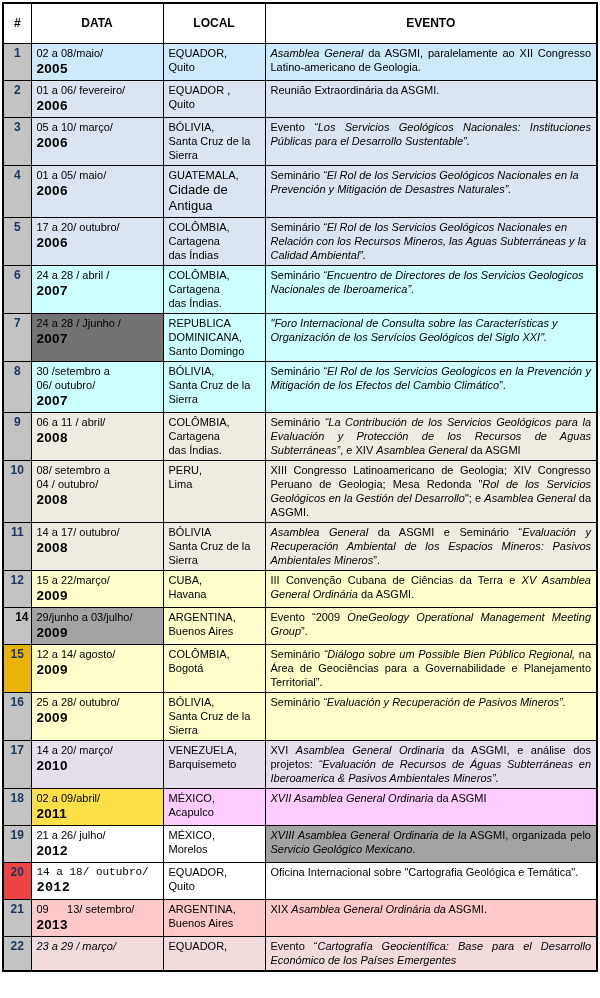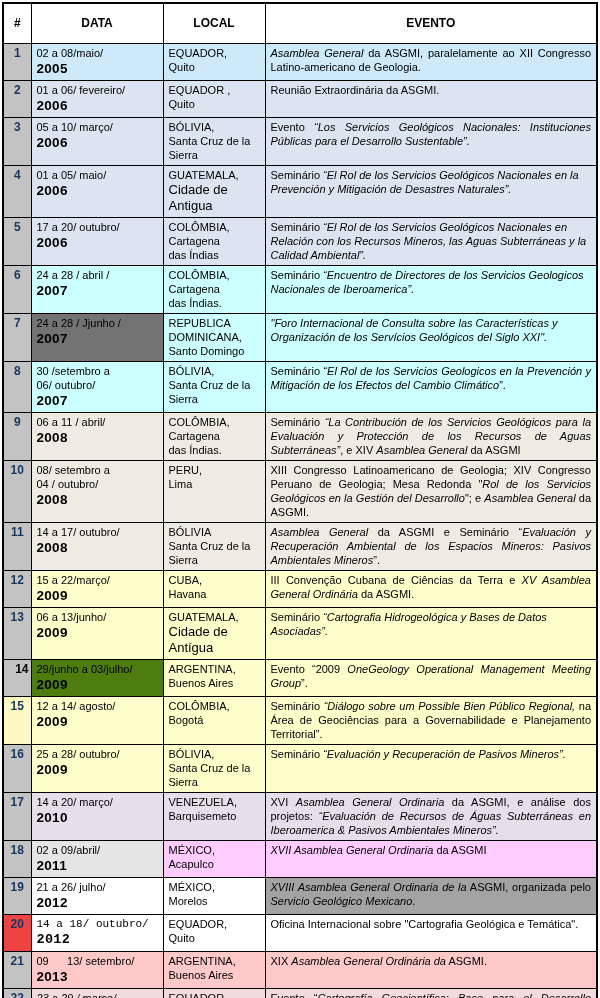--- a/index.html
+++ b/index.html
@@ -189,46 +189,33 @@
             <div class="date-top">15 a 22/março/</div>
             <div class="year">2009</div>
           </td>
           <td class="local" style="background: rgb(255, 255, 204);">
             <div>CUBA,</div>
             <div>Havana</div>
           </td>
           <td class="event just" style="background: rgb(255, 255, 204);"><span>III Convenção Cubana de Ciências da Terra e  </span><span class="it">XV Asamblea General Ordinária</span><span> da ASGMI.</span></td>
         </tr>
         <tr>
-          <td class="num" style="background: rgb(195, 195, 195); color: rgb(23, 54, 93);">13</td>
-          <td class="date" style="background: rgb(255, 255, 204);">
-            <div class="date-top">06 a 13/junho/</div>
-            <div class="year">2009</div>
-          </td>
-          <td class="local" style="background: rgb(255, 255, 204);">
-            <div>GUATEMALA,</div>
-            <div class="local-big">Cidade de</div>
-            <div class="local-big">Antígua</div>
-          </td>
-          <td class="event" style="background: rgb(255, 255, 204);"><span>Seminário </span><span class="it">“Cartografia Hidrogeológica y Bases de Datos Asociadas”.</span></td>
-        </tr>
-        <tr>
           <td class="num" style="background: rgb(195, 195, 195); color: #000000; text-align: right;">14</td>
-          <td class="date" style="background: #4d7c0f;">
+          <td class="date" style="background: #a3a3a3;">
             <div class="date-top">29/junho a 03/julho/</div>
             <div class="year">2009</div>
           </td>
           <td class="local" style="background: rgb(255, 255, 204);">
             <div>ARGENTINA,</div>
             <div>Buenos Aires</div>
           </td>
           <td class="event just" style="background: rgb(255, 255, 204);"><span>Evento “2009 </span><span class="it">OneGeology  Operational Management Meeting Group</span><span>”.</span></td>
         </tr>
         <tr>
-          <td class="num" style="background: #fef9c3; color: rgb(23, 54, 93); margin-left: 17px;">15</td>
+          <td class="num" style="background: #eab308; color: rgb(23, 54, 93); margin-left: 17px;">15</td>
           <td class="date" style="background: rgb(255, 255, 204);">
             <div class="date-top">12 a 14/ agosto/</div>
             <div class="year">2009</div>
           </td>
           <td class="local" style="background: rgb(255, 255, 204);">
             <div>COLÔMBIA,</div>
             <div>Bogotá</div>
           </td>
           <td class="event just" style="background: rgb(255, 255, 204);"><span>Seminário </span><span class="it">“Diálogo sobre um Possible Bien Público Regional,</span><span> na Área de Geociências para a Governabilidade e Planejamento Territorial”.</span></td>
         </tr>
@@ -252,21 +239,21 @@
             <div class="year">2010</div>
           </td>
           <td class="local" style="background: rgb(229, 223, 236);">
             <div>VENEZUELA,</div>
             <div>Barquisemeto</div>
           </td>
           <td class="event just" style="background: rgb(229, 223, 236);"><span>XVI </span><span class="it">Asamblea General Ordinaria</span><span> da ASGMI, e análise dos projetos: </span><span class="it">“Evaluación de Recursos de Águas Subterráneas en Iberoamerica &amp; Pasivos Ambientales Mineros”.</span></td>
         </tr>
         <tr>
           <td class="num" style="background: rgb(195, 195, 195); color: rgb(23, 54, 93);">18</td>
-          <td class="date" style="background: #e5e5e5; margin-top: 32px;">
+          <td class="date" style="background: #fde047; margin-top: 32px;">
             <div class="date-top">02 a 09/abril/</div>
             <div class="year">2011</div>
           </td>
           <td class="local" style="background: rgb(255, 204, 255);">
             <div>MÉXICO,</div>
             <div>Acapulco</div>
           </td>
           <td class="event" style="background: rgb(255, 204, 255);"><span class="it">XVII Asamblea General Ordinaria</span><span> da ASGMI</span></td>
         </tr>
         <tr>

